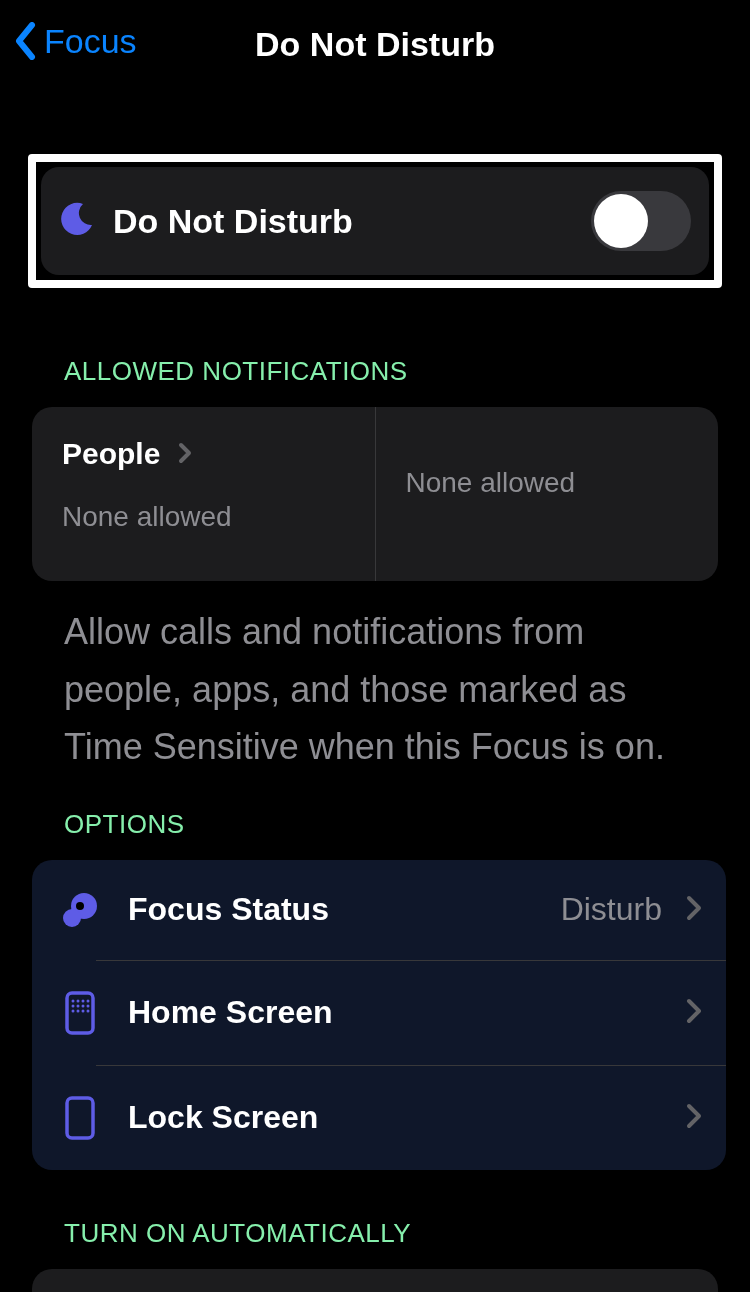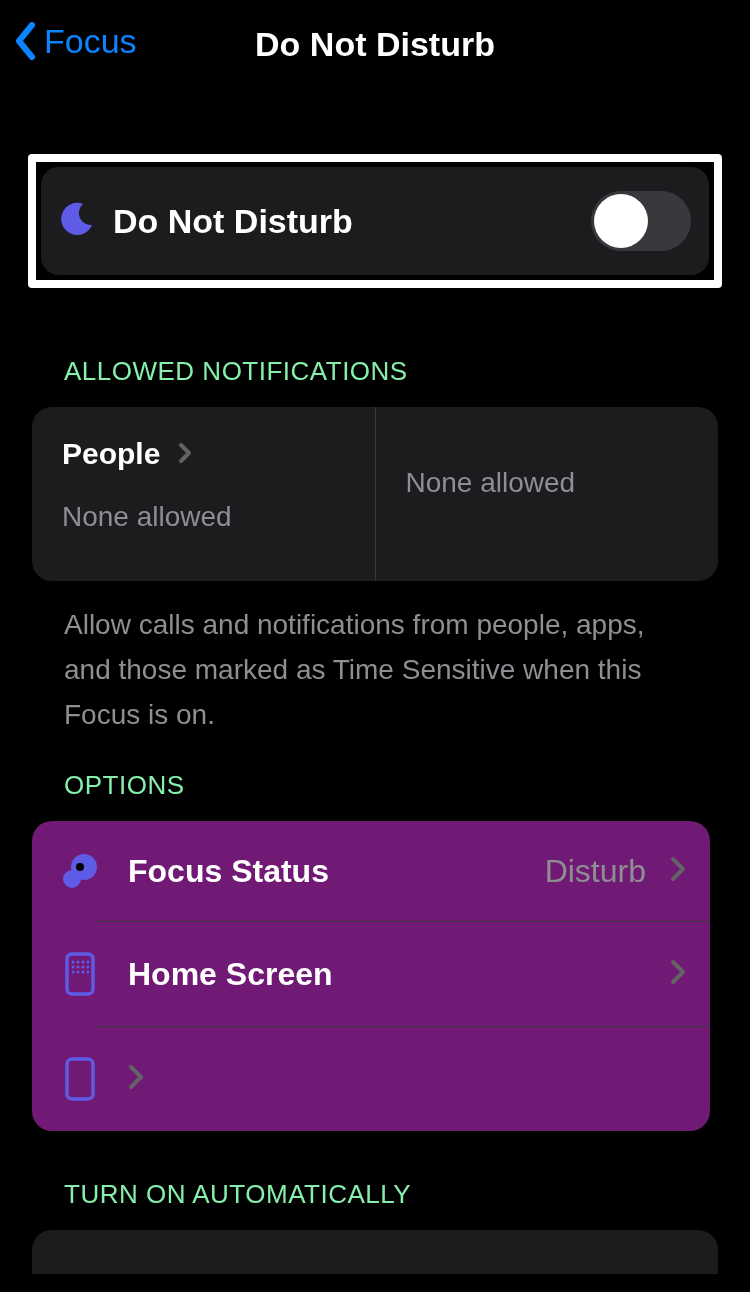--- a/index.html
+++ b/index.html
@@ -126,29 +126,29 @@
     color: #636366;
   }
   .split-sub {
     color: #8e8e93;
     font-size: 28px;
     margin-top: 30px;
   }
 
   .footer-text {
     color: #8e8e93;
-    font-size: 28px;
+    font-size: 36px;
     line-height: 1.6;
     padding: 22px 64px 0 64px;
   }
 
   
   .list-card {
-    margin: 20px 40px 0 32px;
-    background: #701a75;
+    margin: 20px 24px 0 32px;
+    background: #0f172a;
     border-radius: 20px;
     overflow: hidden;
   }
   .list-row {
     display: flex;
     align-items: center;
     padding: 30px 24px 30px 24px;
     gap: 24px;
   }
   .row-sep {
@@ -281,20 +281,21 @@
     </span>
   </div>
   <div class="row-sep"></div>
 
   <div class="list-row">
     <span class="row-icon">
       <svg width="30" height="44" viewBox="0 0 30 44">
         <rect x="2" y="2" width="26" height="40" rx="5" stroke="#5e5ce6" stroke-width="3.5" fill="none"></rect>
       </svg>
     </span>
+    <span class="row-label">Lock Screen</span>
     <span class="row-chevron">
       <svg width="16" height="26" viewBox="0 0 16 26">
           <path d="M3 3 L13 13 L3 23" stroke="#636366" stroke-width="4" fill="none" stroke-linecap="round" stroke-linejoin="round"></path>
         </svg>
     </span>
   </div>
 
 </div>
 
 <div class="section-header" style="margin-top:48px">TURN ON AUTOMATICALLY</div>

